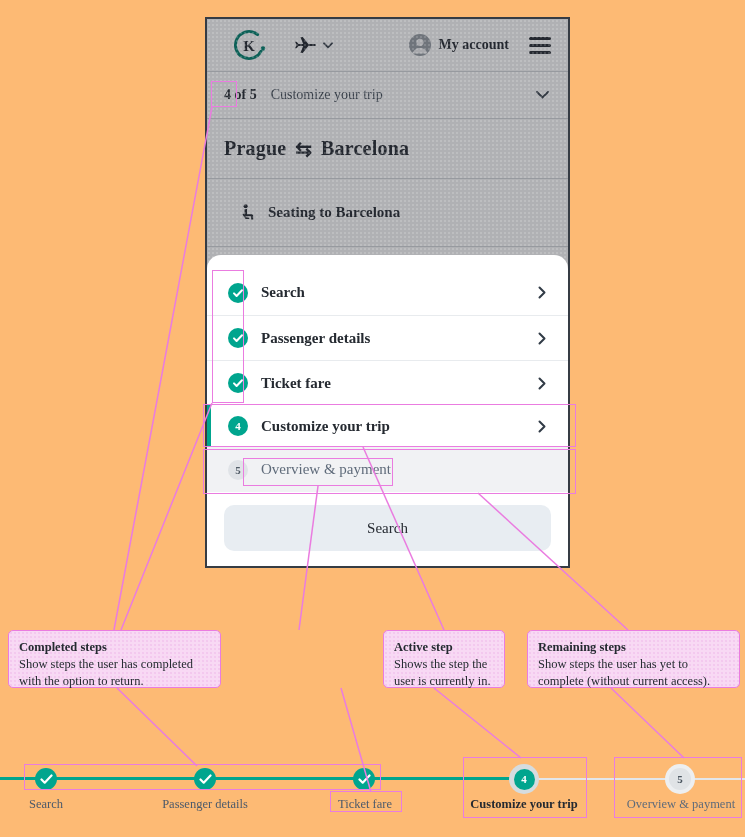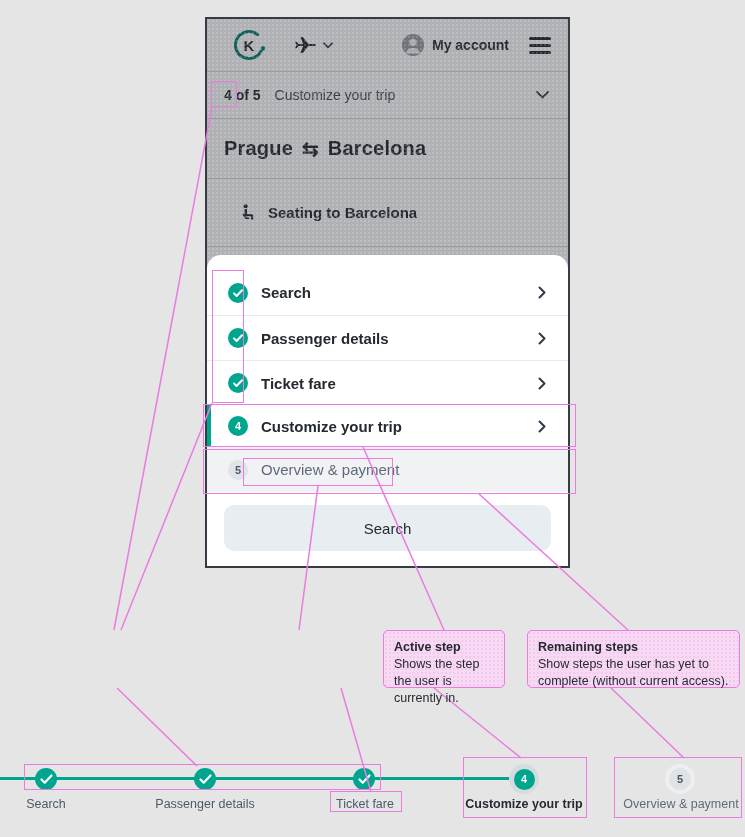--- a/index.html
+++ b/index.html
@@ -1,19 +1,19 @@
 <!DOCTYPE html>
 <html style="--teal: #00a58e; --ink: #252a31; --muted: #5f6b7a; --pink-border: #ea7ce0; --pink-fill: #f8d9f4; --cloud: #e8edf2; --row-bg: #f1f2f4; --divider: #e8ebee;"><head>
 <meta charset="utf-8">
 <style>
   * { margin:0; padding:0; box-sizing:border-box; }
   html,body { background:#fff; }
   #canvas {
     position:relative; width:745px; height:837px; overflow:hidden;
-    font-family:Liberation Sans, sans-serif; color:var(--ink); background:#e5e5e5;
+    font-family:Liberation Serif, serif; color:var(--ink); background:#fdba74;
   }
   
   .phone {
     position:absolute; left:205px; top:17px; width:365px; height:551px;
     border:2px solid #363c44; background:#fff; z-index:1; overflow:hidden;
   }
   .p-header { height:53px; display:flex; align-items:center; padding:0 17px 0 25px; border-bottom:1px solid #d8dbde; }
   .logo-svg { display:block; }
   .plane-wrap { display:flex; align-items:center; margin-left:28px; gap:5px; }
   .spacer { flex:1; }
@@ -196,20 +196,24 @@
       <line x1="117" y1="688" x2="197" y2="766"></line>
       <line x1="318" y1="486" x2="299" y2="630"></line>
       <line x1="341" y1="688" x2="371" y2="792"></line>
       <line x1="363" y1="447" x2="444" y2="630"></line>
       <line x1="434" y1="688" x2="521" y2="758"></line>
       <line x1="478" y1="493" x2="628" y2="630"></line>
       <line x1="611" y1="688" x2="684" y2="758"></line>
     </g>
   </svg>
 
+  <div class="note" style="left:8px; top:630px; width:213px; height:58px;">
+    <div class="ntitle">Completed steps</div>
+    <div class="nbody">Show steps the user has completed with the option to return.</div>
+  </div>
   <div class="note" style="left:527px; top:630px; width:213px; height:58px;">
     <div class="ntitle">Remaining steps</div>
     <div class="nbody">Show steps the user has yet to complete (without current access).</div>
   </div>
   <div class="note" style="left:383px; top:630px; width:122px; height:58px;">
     <div class="ntitle">Active step</div>
     <div class="nbody">Shows the step the user is currently in.</div>
   </div>
 
   <div class="track" style="left:0; top:777px; width:524px; height:3px; background:var(--teal);"></div>

